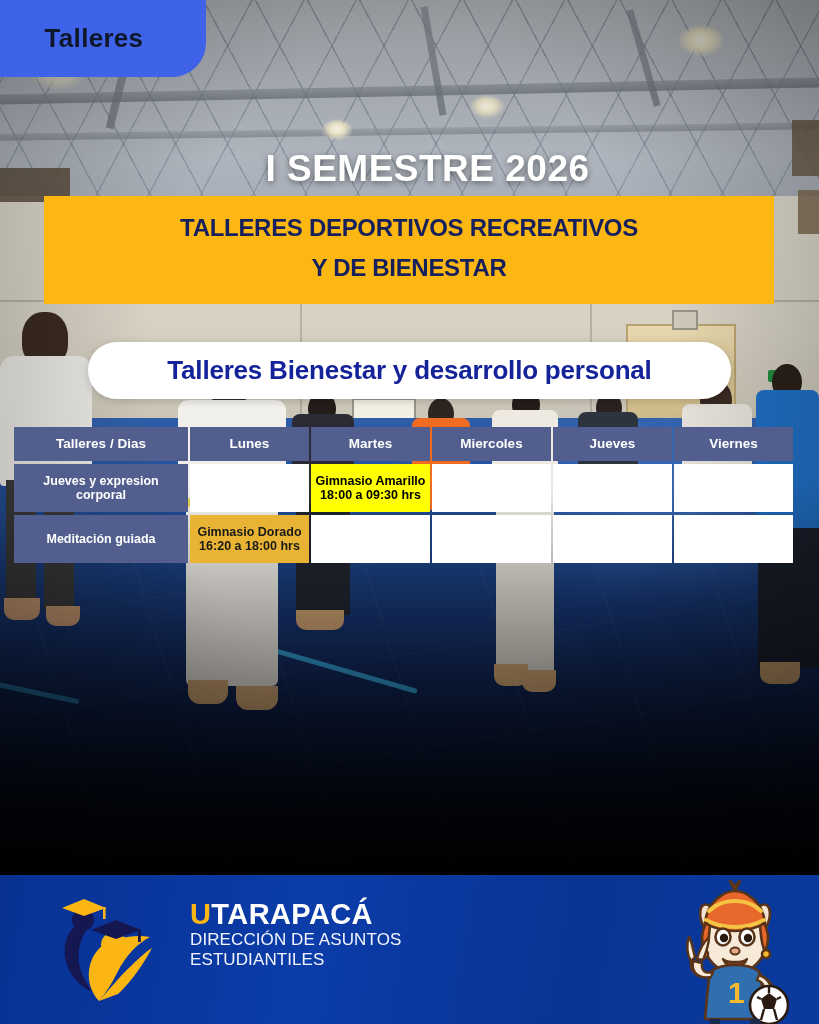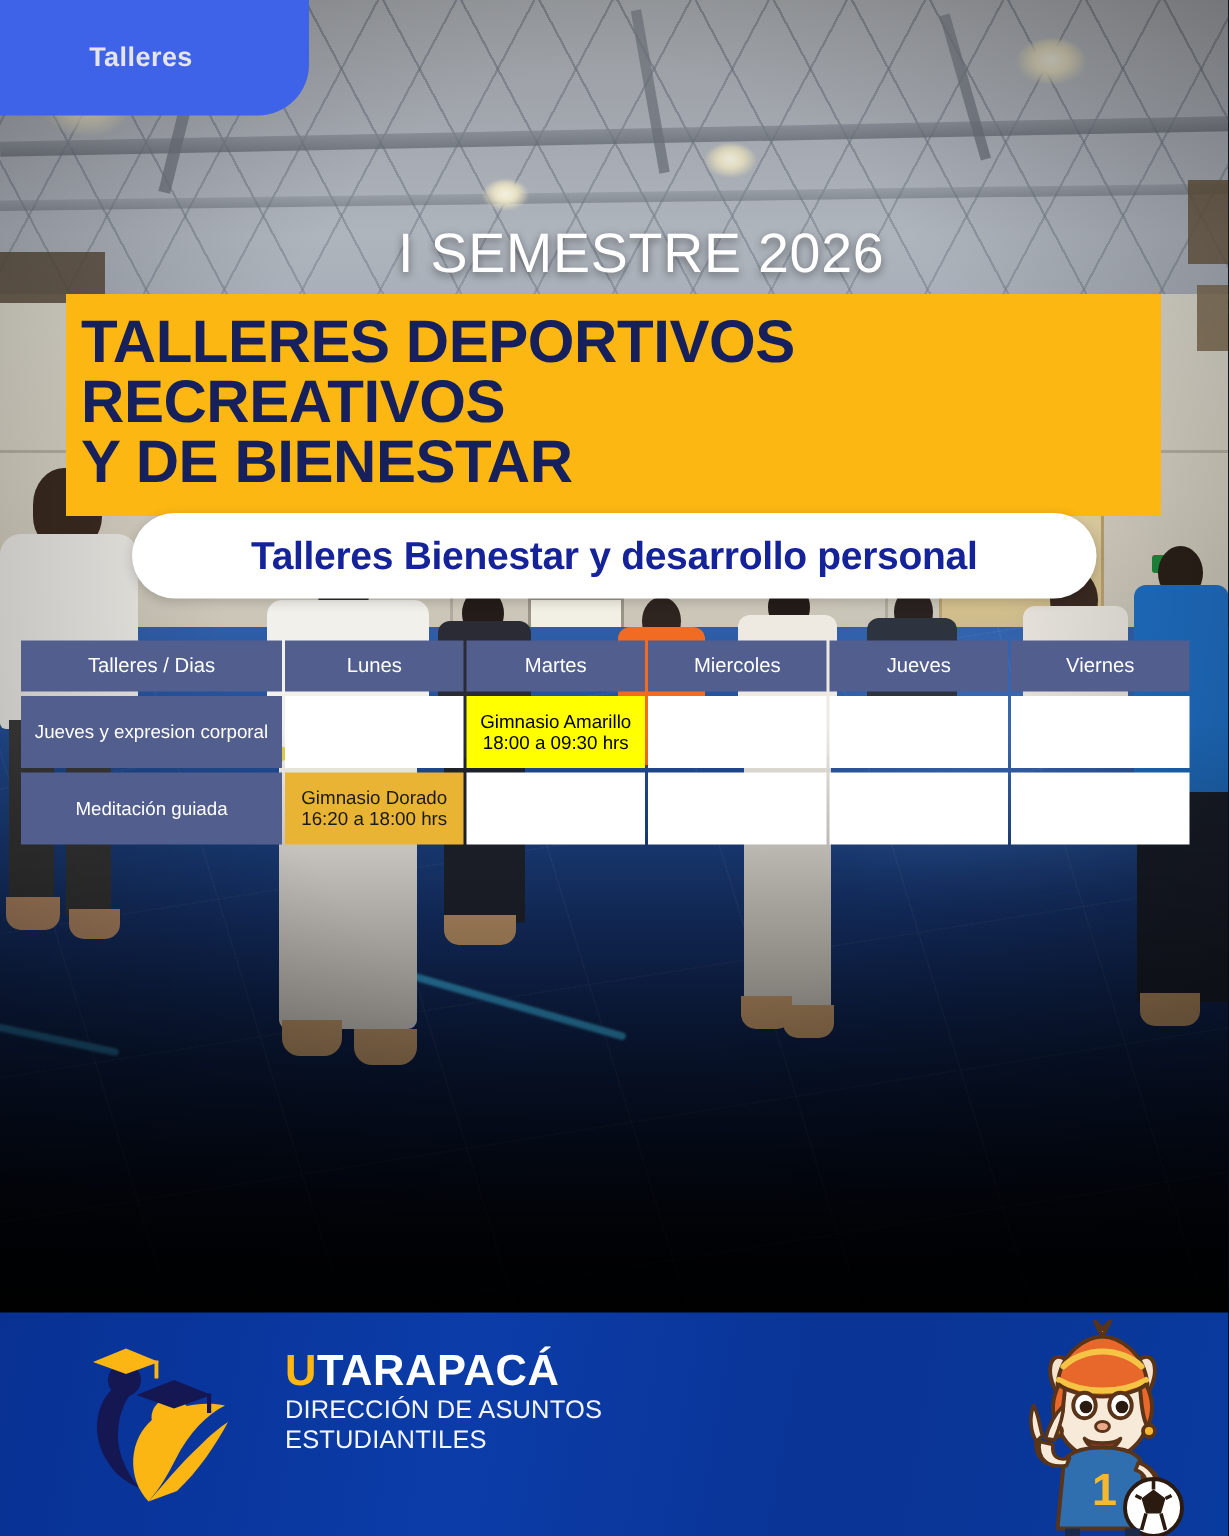--- a/index.html
+++ b/index.html
@@ -127,48 +127,48 @@
   .top-tab {
     position: absolute; left: 0; top: 0;
     width: 206px; height: 77px;
     background: #3f63e8;
     border-bottom-right-radius: 34px;
     display: flex; align-items: center; justify-content: center;
     padding-right: 18px;
     z-index: 12;
   }
   .top-tab-label {
-    color: #e5e5e5;
-    font-size: 18px;
+    color: #0f172a;
+    font-size: 26px;
     font-weight: bold;
     letter-spacing: .3px;
   }
 
   
   .semester {
     position: absolute; left: 0; top: 148px; width: 819px;
     text-align: center;
     color: #ffffff;
     font-size: 37px;
-    font-weight: normal;
+    font-weight: bold;
     letter-spacing: .5px;
     text-shadow: 0 2px 6px rgba(0,0,0,.45);
     z-index: 12;
     padding-left: 36px;
   }
   .title-band {
     position: absolute; left: 44px; top: 196px;
     width: 730px; padding: 12px 10px 16px;
     background: #FCB713;
     z-index: 12;
   }
   .title-line {
-    display: block; 
+    display: block; text-align: center;
     color: #15205c;
-    font-size: 40px; line-height: 40px;
+    font-size: 24px; line-height: 40px;
     font-weight: bold;
     letter-spacing: -.3px;
   }
 
   
   .pill {
     position: absolute; left: 88px; top: 342px;
     width: 643px; height: 57px;
     background: #ffffff;
     border-radius: 29px;
@@ -187,21 +187,21 @@
   .sched {
     position: absolute; left: 12px; top: 424px;
     width: 773px;
     z-index: 12;
     border-collapse: separate;
     border-spacing: 2px 3px;
     table-layout: fixed;
   }
   .sched th, .sched td {
     font-size: 12.5px;
-    font-weight: normal;
+    font-weight: bold;
     text-align: center;
     vertical-align: middle;
     line-height: 14px;
     padding: 4px 3px;
   }
   .sched th {
     background: #515E8E;
     color: #ffffff;
     height: 34px;
     font-size: 13.5px;

